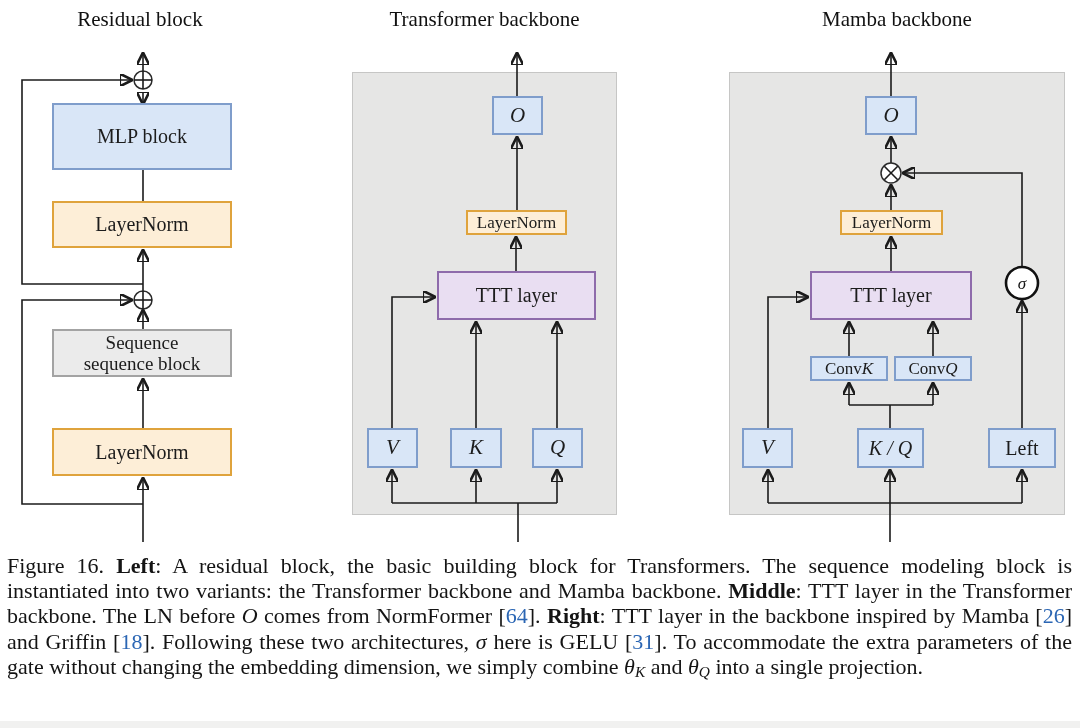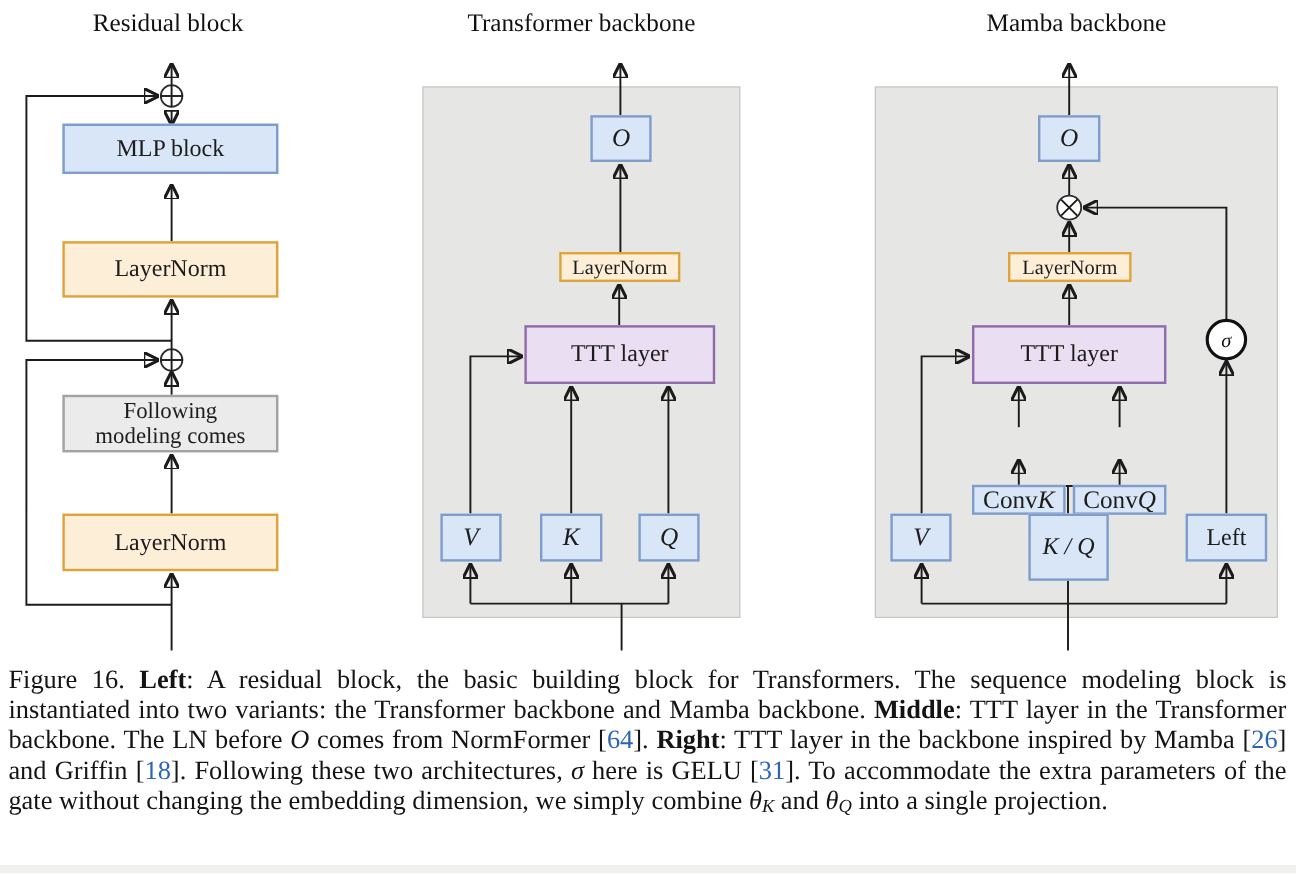--- a/index.html
+++ b/index.html
@@ -13,21 +13,21 @@
   svg.wires path, svg.wires line, svg.wires polyline{stroke:var(--line);stroke-width:1.6;fill:none;}
   svg.wires .sym{fill:#ffffff;stroke:#2b2b2b;stroke-width:1.5;}
   svg.wires .sigma-circle{fill:#ffffff;stroke:#111;stroke-width:2.6;}
   svg.wires text{stroke:none;fill:#111;}
   .box{position:absolute;display:flex;align-items:center;justify-content:center;
        box-sizing:border-box;border:2px solid;text-align:center;line-height:1.12;}
   .blue{background:var(--blue_fill);border-color:var(--blue_border);}
   .orange{background:var(--orange_fill);border-color:var(--orange_border);text-align:right;}
   .purple{background:var(--purple_fill);border-color:var(--purple_border);}
   .grayb{background:var(--gray_fill);border-color:var(--gray_border);}
-  .f20{font-size:20px;} .f19{font-size:19px;} .f17{font-size:17px;} .f16{font-size:21px;margin-top:48px;}
+  .f20{font-size:20px;} .f19{font-size:19px;} .f17{font-size:17px;} .f16{font-size:17px;}
   .it{font-style:italic;font-size:21px;}
   .title{position:absolute;top:7px;text-align:center;font-size:21px;color:#111;}
   .caption{position:absolute;left:7px;top:553px;width:1065px;margin:0;
            font-size:22px;line-height:25.2px;text-align:justify;color:#141414;}
   .seg-b{font-weight:bold;}
   .seg-i{font-style:italic;}
   .seg-c{color:var(--citation);}
   .seg-sub{font-style:italic;font-size:70%;position:relative;top:0.22em;}
   .bottom-strip{position:absolute;left:0;top:721px;width:1080px;height:7px;background:#f1f1f0;}
 </style>
@@ -110,26 +110,26 @@
         <circle class="sigma-circle" cx="1022" cy="283" r="16"></circle>
         <text x="1022" y="289" text-anchor="middle" font-size="17" font-style="italic" font-family="Liberation Serif, DejaVu Serif, serif">σ</text>
       </g>
     </g>
   </svg>
 
   <div class="title" style="left:352px;width:265px;">Transformer backbone</div>
   <div class="title" style="left:20px;width:240px;">Residual block</div>
   <div class="title" style="left:729px;width:336px;">Mamba backbone</div>
 
-  <div class="box blue f20" style="left:52px;top:103px;width:180px;height:42px;">MLP block</div>
+  <div class="box blue f20" style="left:52px;top:103px;width:180px;height:67px;">MLP block</div>
   <div class="box orange f20" style="left:52px;top:201px;width:180px;height:47px;">LayerNorm</div>
   <div class="box grayb f19" style="left:52px;top:329px;width:180px;height:48px;">
     <div>
-      <div>Following</div>
-      <div>modeling comes</div>
+      <div>Sequence</div>
+      <div>sequence block</div>
     </div>
   </div>
   <div class="box orange f20" style="left:52px;top:428px;width:180px;height:48px;">LayerNorm</div>
 
   <div class="box blue it" style="left:492px;top:96px;width:51px;height:39px;">O</div>
   <div class="box orange f17" style="left:466px;top:210px;width:101px;height:25px;">LayerNorm</div>
   <div class="box purple f20" style="left:437px;top:271px;width:159px;height:49px;">TTT layer</div>
   <div class="box blue it" style="left:367px;top:428px;width:51px;height:40px;">V</div>
   <div class="box blue it" style="left:450px;top:428px;width:52px;height:40px;">K</div>
   <div class="box blue it" style="left:532px;top:428px;width:51px;height:40px;">Q</div>
@@ -139,19 +139,19 @@
   <div class="box purple f20" style="left:810px;top:271px;width:162px;height:49px;">TTT layer</div>
   <div class="box blue f16" style="left:810px;top:356px;width:78px;height:25px;">
     <span>Conv </span>
       <i>K</i>
   </div>
   <div class="box blue f16" style="left:894px;top:356px;width:78px;height:25px;">
     <span>Conv </span>
       <i>Q</i>
   </div>
   <div class="box blue it" style="left:742px;top:428px;width:51px;height:40px;">V</div>
-  <div class="box blue it" style="left:857px;top:428px;width:67px;height:56px;font-size:20px;font-style:italic;">K / Q</div>
+  <div class="box blue it" style="left:857px;top:428px;width:67px;height:40px;font-size:20px;font-style:italic;">K / Q</div>
   <div class="box blue f20" style="left:988px;top:428px;width:68px;height:40px;">Left</div>
 
   <p class="caption"><span class="seg-n">Figure 16. </span><span class="seg-b">Left</span><span class="seg-n">: A residual block, the basic building block for Transformers. The sequence modeling block is instantiated into two variants: the Transformer backbone and Mamba backbone. </span><span class="seg-b">Middle</span><span class="seg-n">: TTT layer in the Transformer backbone. The LN before </span><span class="seg-i">O</span><span class="seg-n"> comes from NormFormer [</span><span class="seg-c">64</span><span class="seg-n">]. </span><span class="seg-b">Right</span><span class="seg-n">: TTT layer in the backbone inspired by Mamba [</span><span class="seg-c">26</span><span class="seg-n">] and Griffin [</span><span class="seg-c">18</span><span class="seg-n">]. Following these two architectures, </span><span class="seg-i">σ</span><span class="seg-n"> here is GELU [</span><span class="seg-c">31</span><span class="seg-n">]. To accommodate the extra parameters of the gate without changing the embedding dimension, we simply combine </span><span class="seg-i">θ</span><span class="seg-sub">K</span><span class="seg-n"> and </span><span class="seg-i">θ</span><span class="seg-sub">Q</span><span class="seg-n"> into a single projection.</span></p>
 
   <div class="bottom-strip"></div>
 </div>
 
 </body></html>

